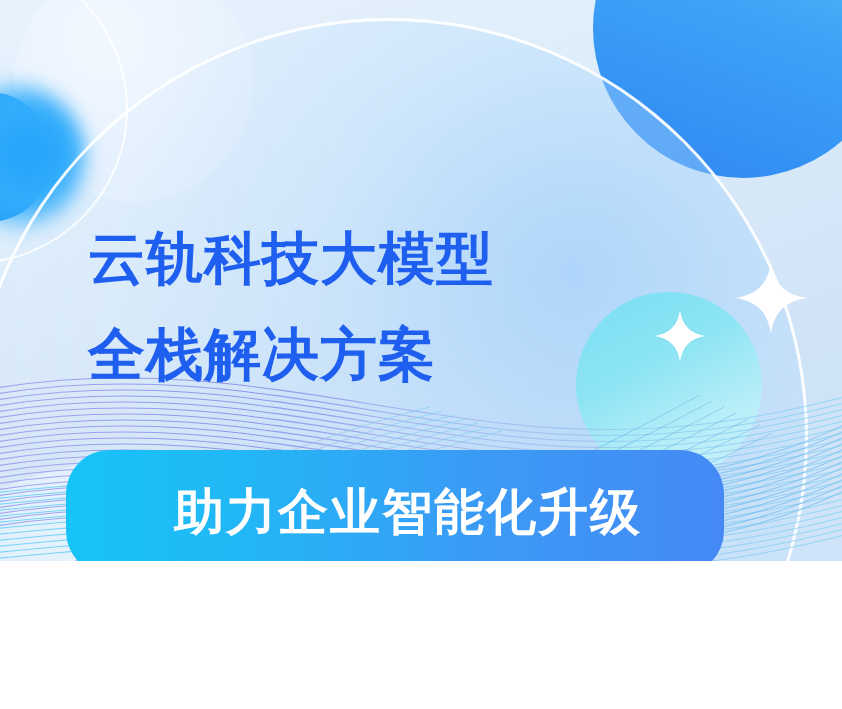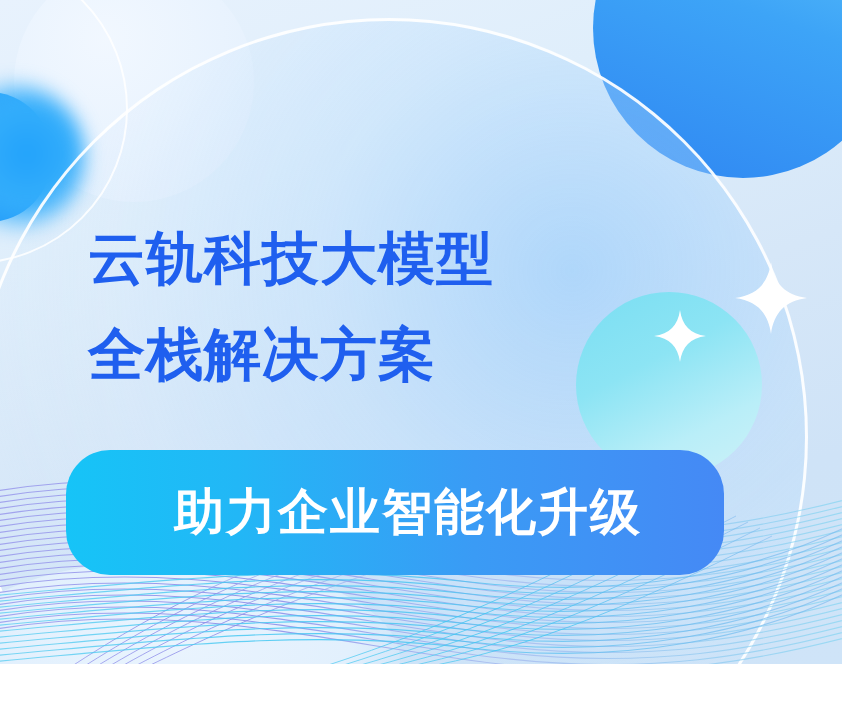--- a/index.html
+++ b/index.html
@@ -4,21 +4,21 @@
 <title>云轨科技大模型全栈解决方案</title>
 <style>
   html, body {
     margin: 0;
     padding: 0;
     background: #ffffff;
   }
   .banner {
     position: relative;
     width: 842px;
-    height: 664px;
+    height: 561px;
     overflow: hidden;
     font-family: "Liberation Sans", "DejaVu Sans", sans-serif;
     background: linear-gradient(160deg, #e8f2fd 0%, #dfeefb 28%, #d6e7f8 55%, #cfe3f7 78%, #cfe4f8 100%);
   }
 
   
   .bg-layer {
     position: absolute;
     inset: 0;
     overflow: hidden;

